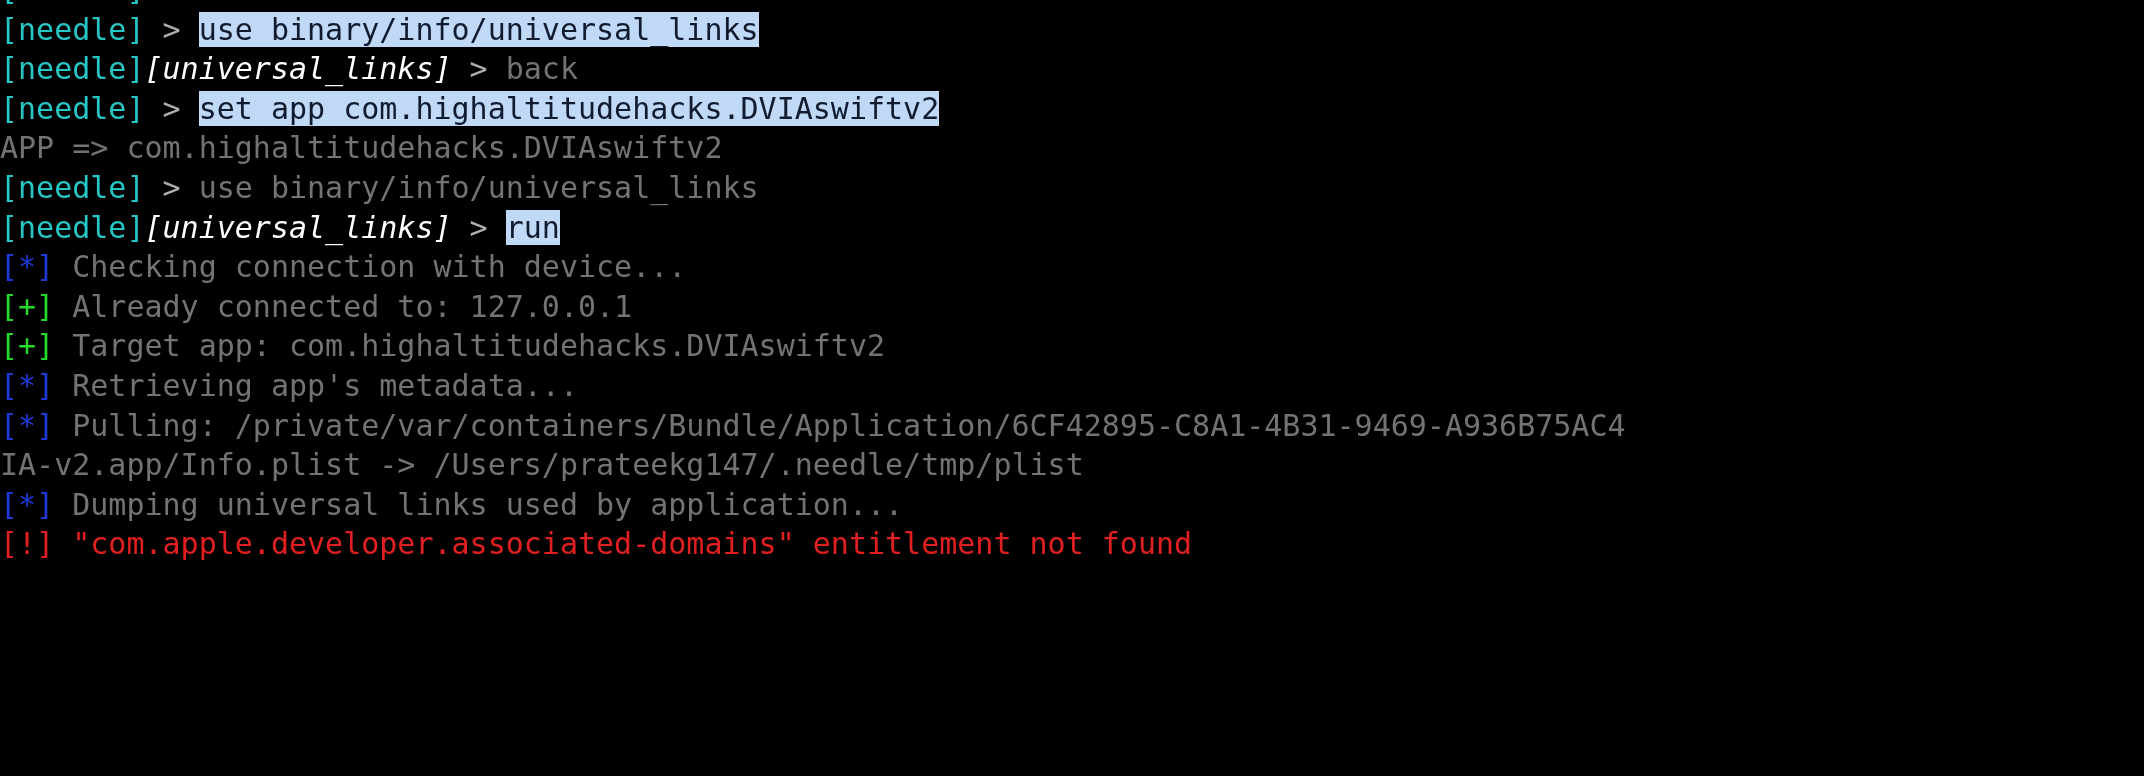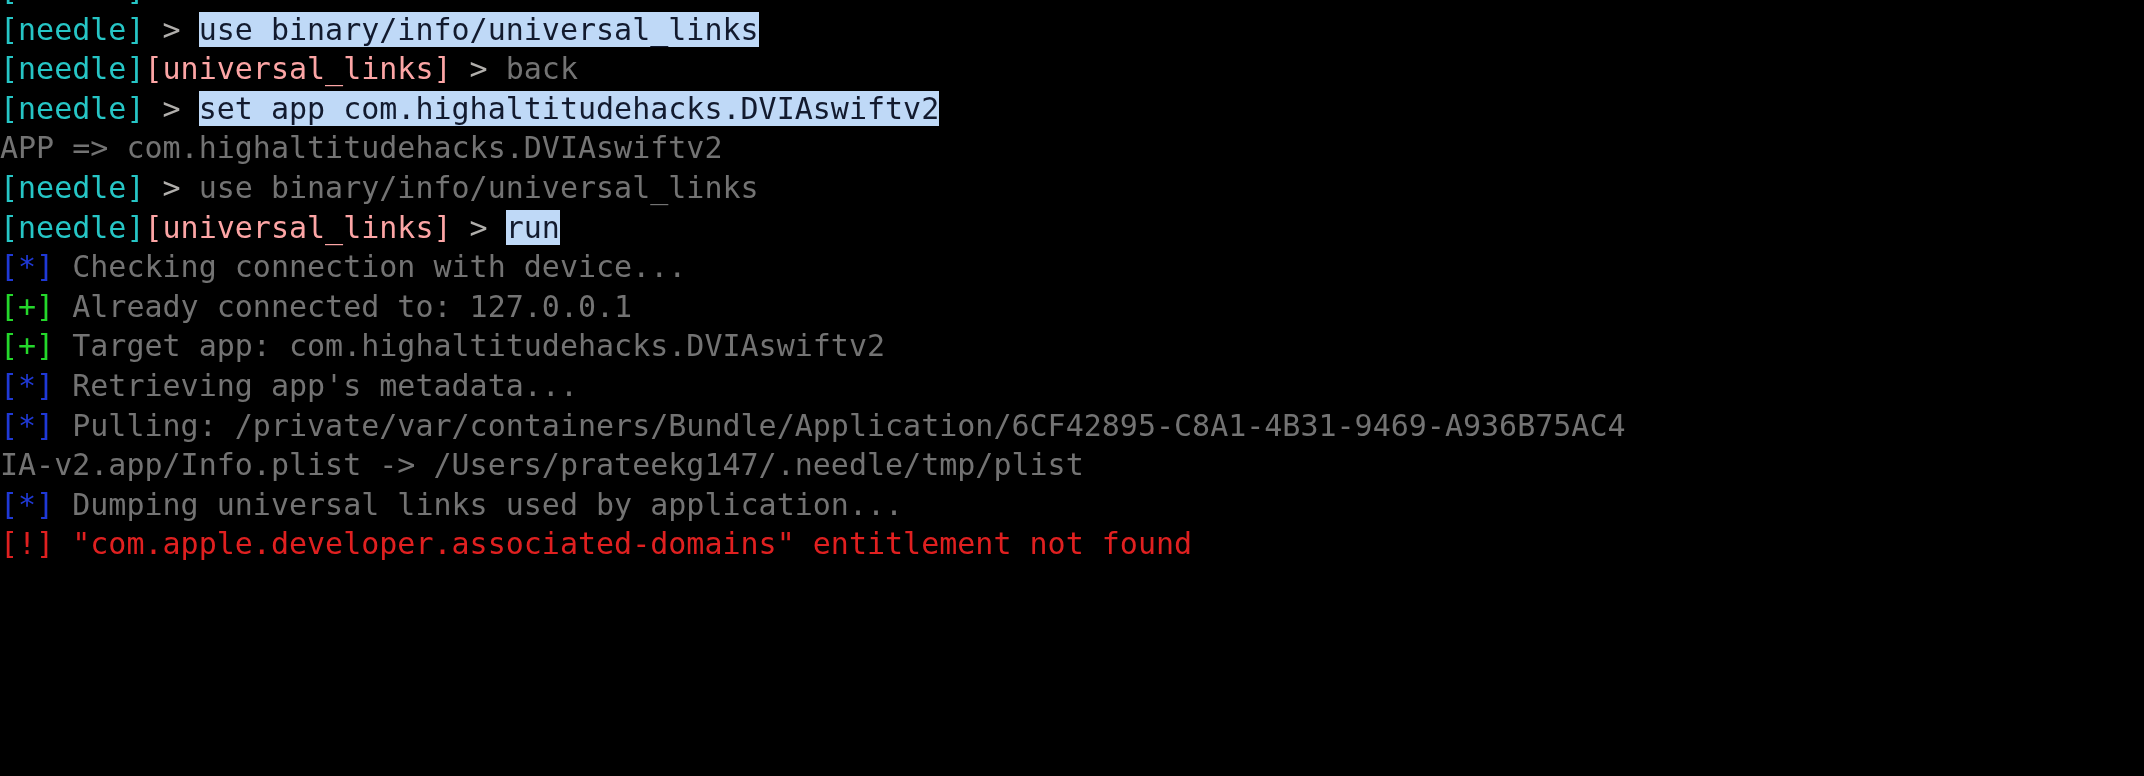--- a/index.html
+++ b/index.html
@@ -40,21 +40,21 @@
 
   .line {
     height: 39.6px;
     white-space: pre;
     overflow: visible;
   }
 
   
   .c-default { color: #737373; }
   .c-cyan    { color: #26c6c6; }
-  .c-yellow  { color: #fca5a5; }
+  .c-yellow  { color: #ffffff; font-style: italic; }
   .c-blue    { color: #1f39d6; }
   .c-green   { color: #24d82b; }
   .c-red     { color: #e02020; }
   .c-prompt  { color: #b0aeab; }
 
   
   .sel {
     background: #bfd9f7;
     color: #121a2e;
   }

